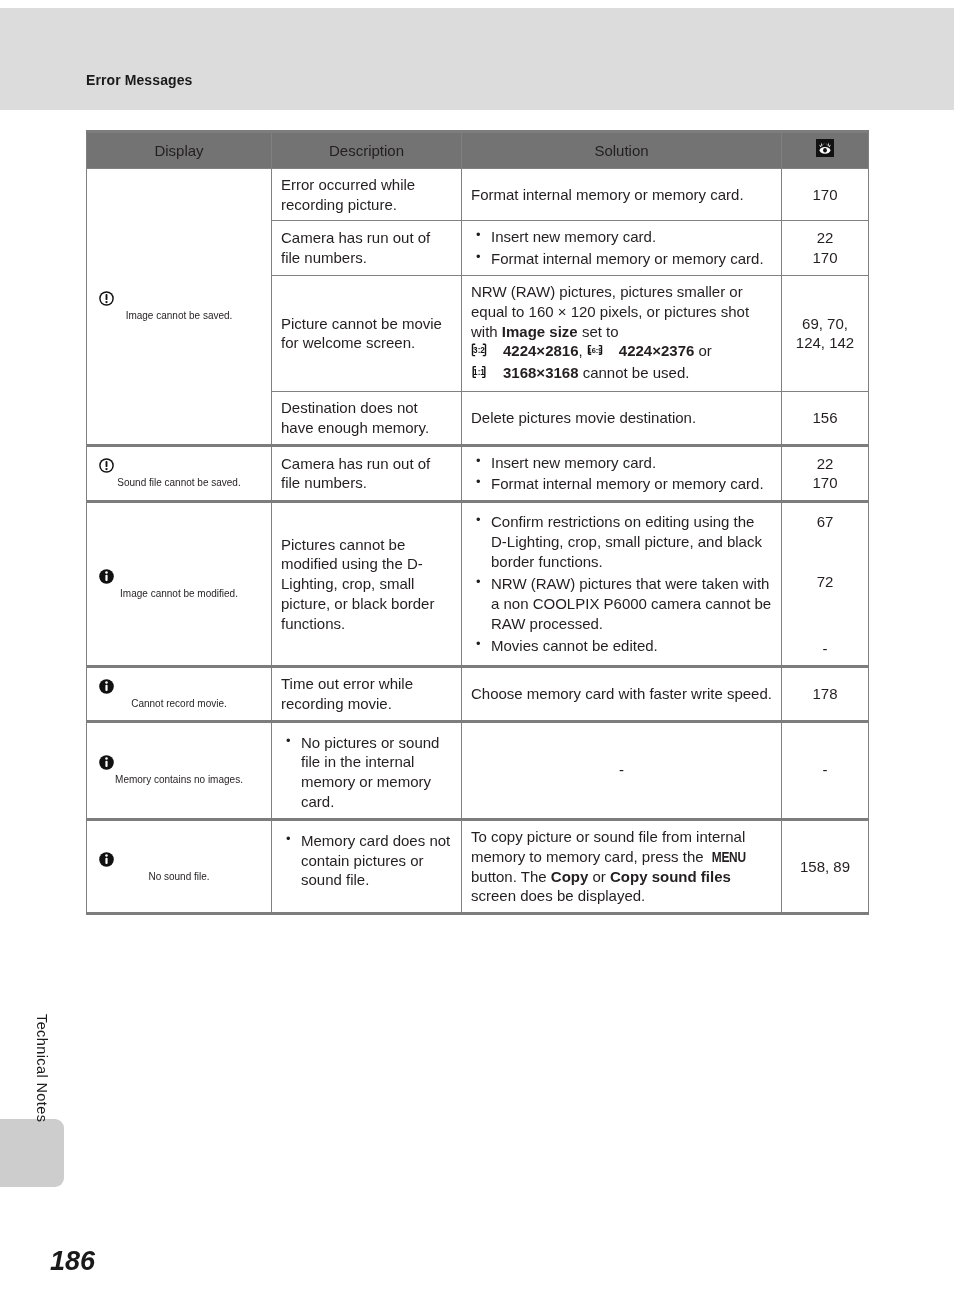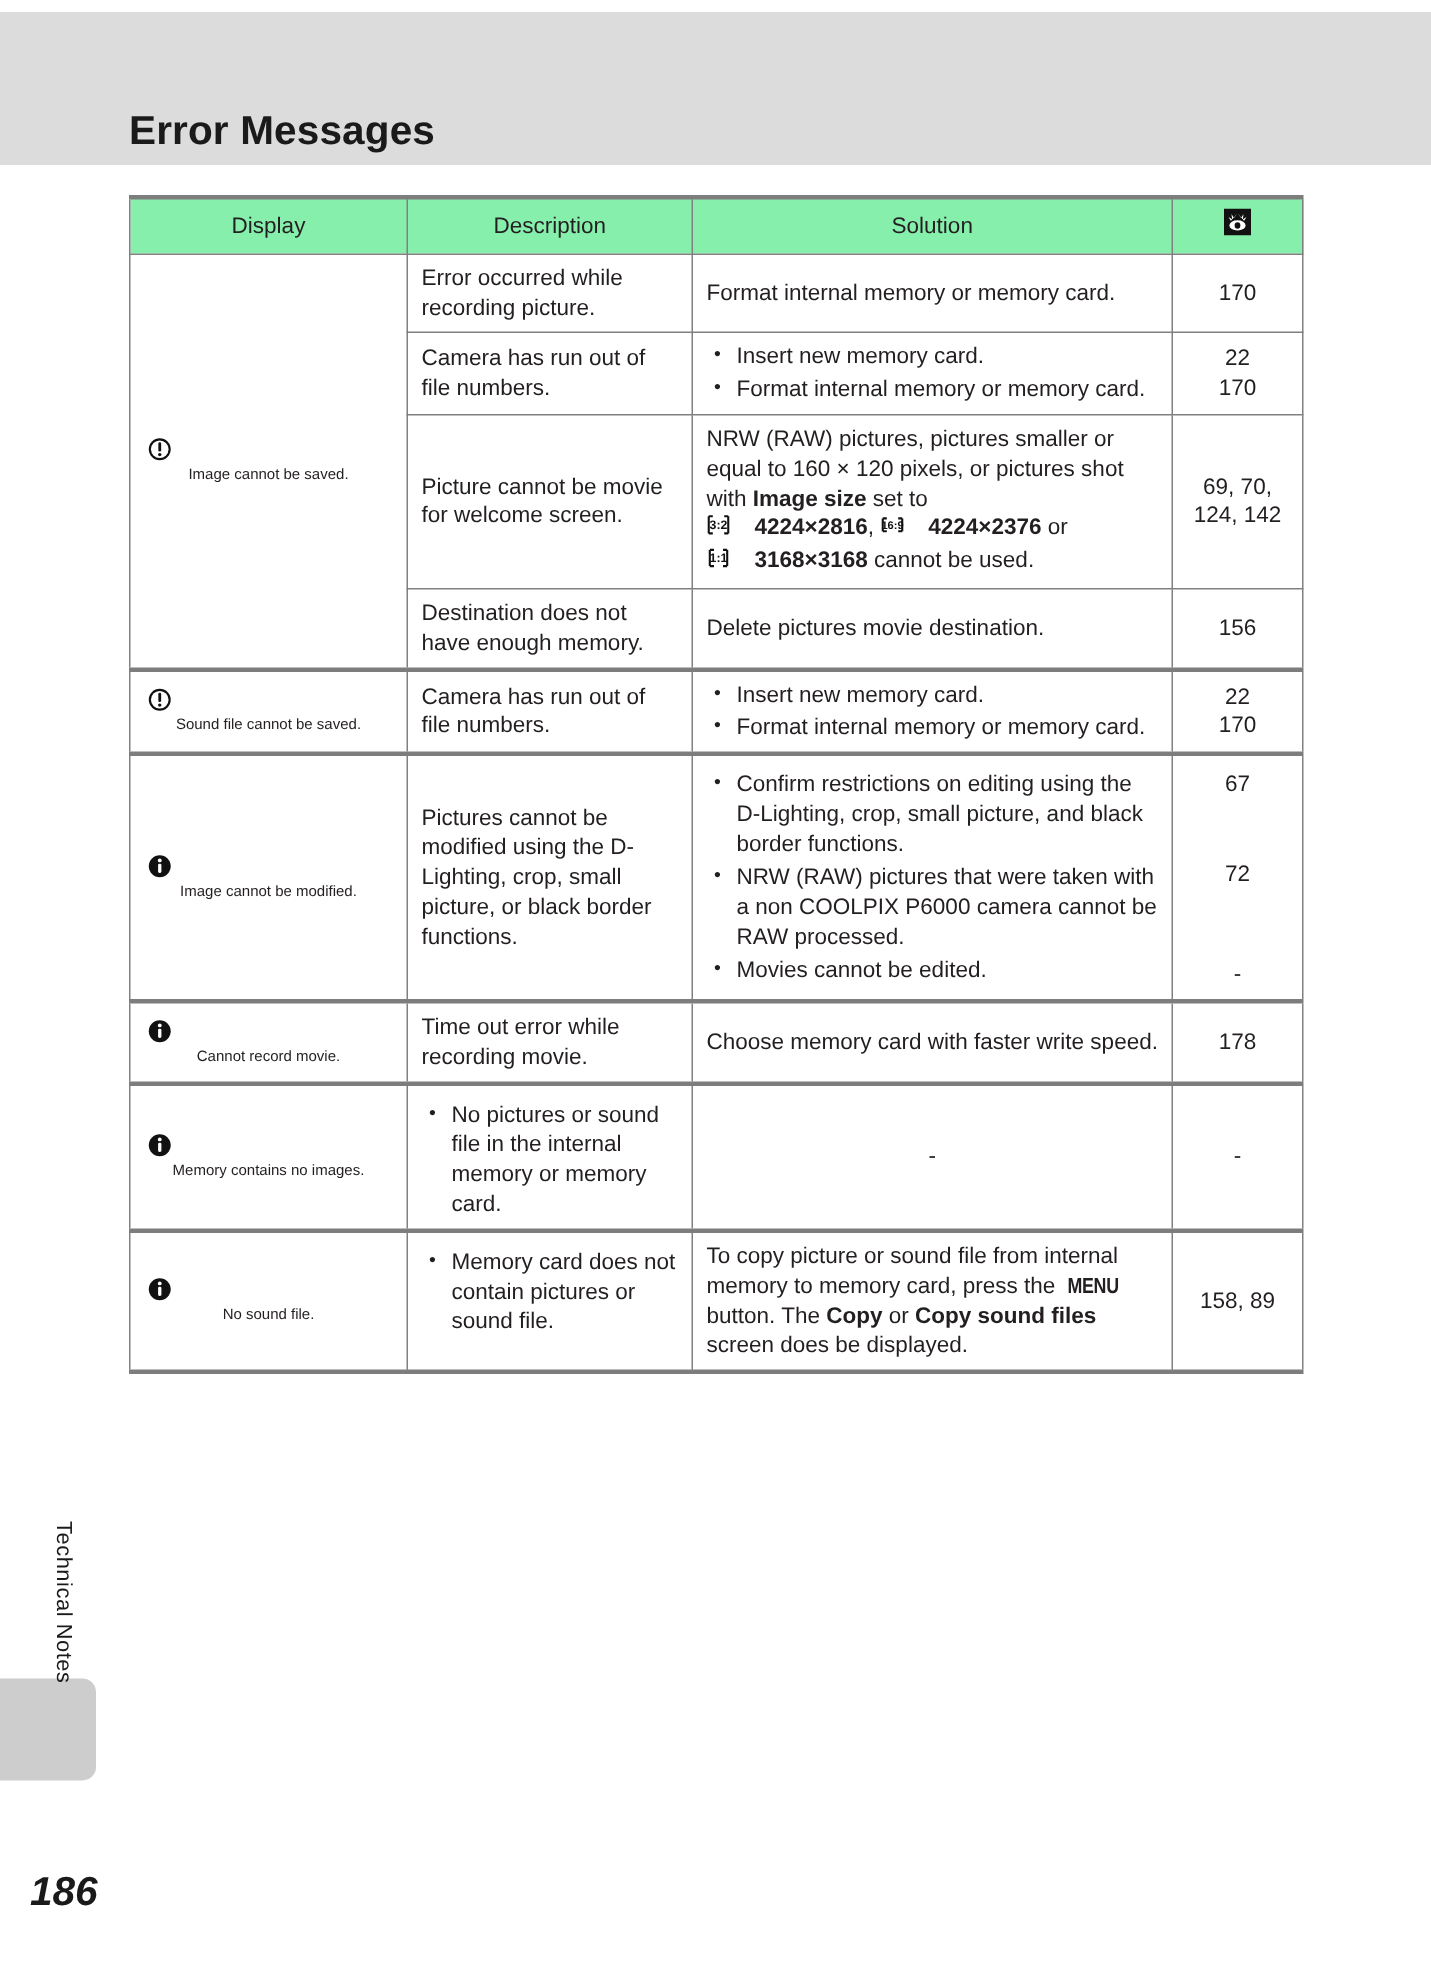--- a/index.html
+++ b/index.html
@@ -22,21 +22,21 @@
     left: 0;
     top: 8px;
     width: 954px;
     height: 102px;
     background: #dcdcdc;
   }
   .header-title {
     position: absolute;
     left: 86px;
     top: 64px;
-    font-size: 27px;
+    font-size: 14px;
     font-weight: 600;
     letter-spacing: .1px;
     color: #1a1a1a;
   }
 
   
   .side-tab {
     position: absolute;
     left: -26px;
     top: 1119px;
@@ -53,21 +53,21 @@
     height: 120px;
     font-size: 14.5px;
     color: #1a1a1a;
     writing-mode: vertical-rl;
     text-orientation: mixed;
     letter-spacing: .4px;
     white-space: nowrap;
   }
   .page-number {
     position: absolute;
-    left: 20px;
+    left: 50px;
     top: 1246px;
     font-size: 27px;
     font-weight: bold;
     font-style: italic;
     color: #1a1a1a;
   }
 
   
   .tbl-wrap {
     position: absolute;
@@ -88,21 +88,21 @@
     line-height: 1.32;
     font-weight: normal;
     color: #231f20;
   }
   
   table.err {
     border-top: 3px solid #7d7d7d;
     border-bottom: 3px solid #7d7d7d;
   }
   thead th {
-    background: #86efac;
+    background: #737373;
     text-align: center;
     font-size: 16.5px;
     height: 22px;
     border-bottom: 3px solid #7d7d7d;
   }
   .col-display { width: 185px; }
   .col-desc    { width: 190px; }
   .col-sol     { width: 320px; }
   .col-ref     { width: 87px; }
 

